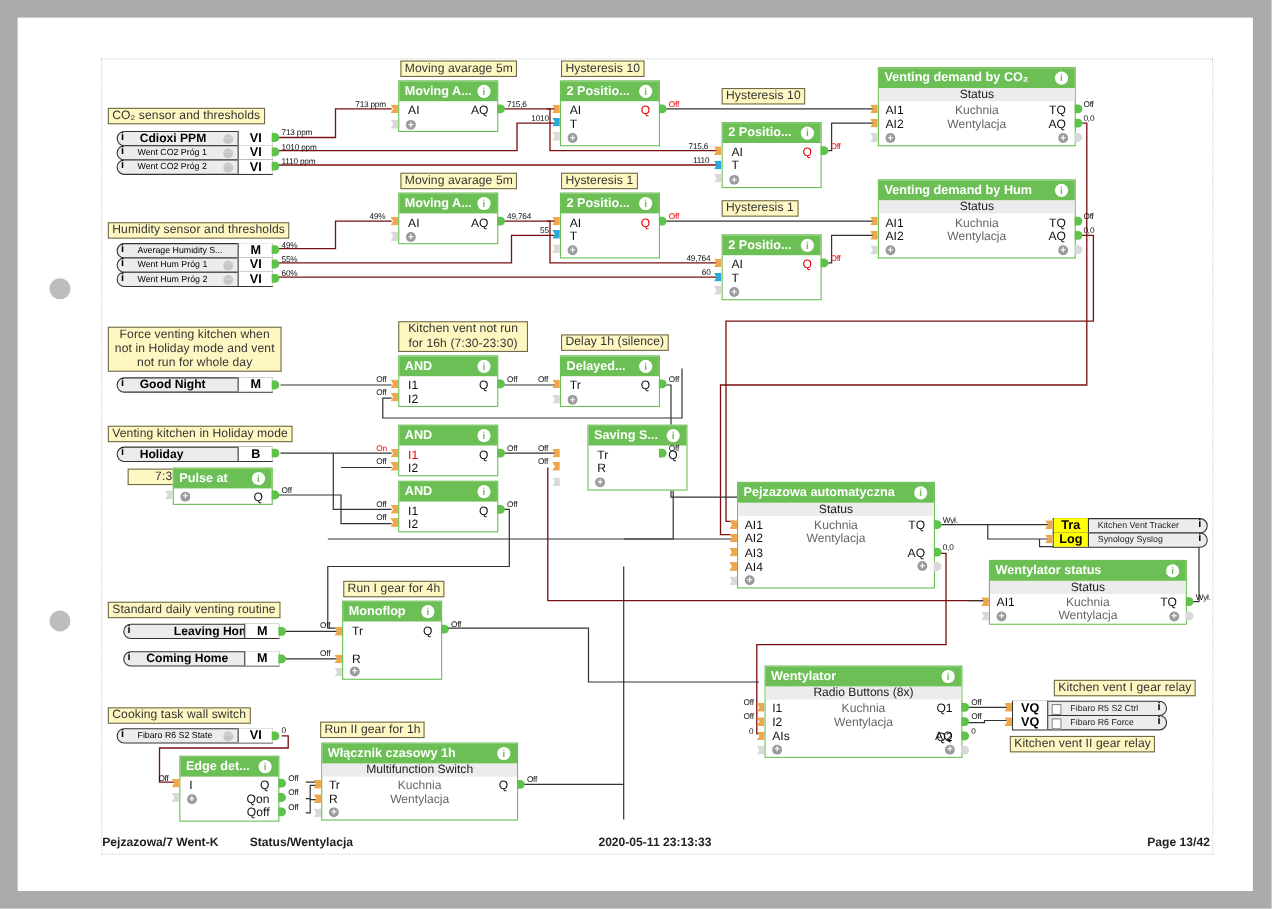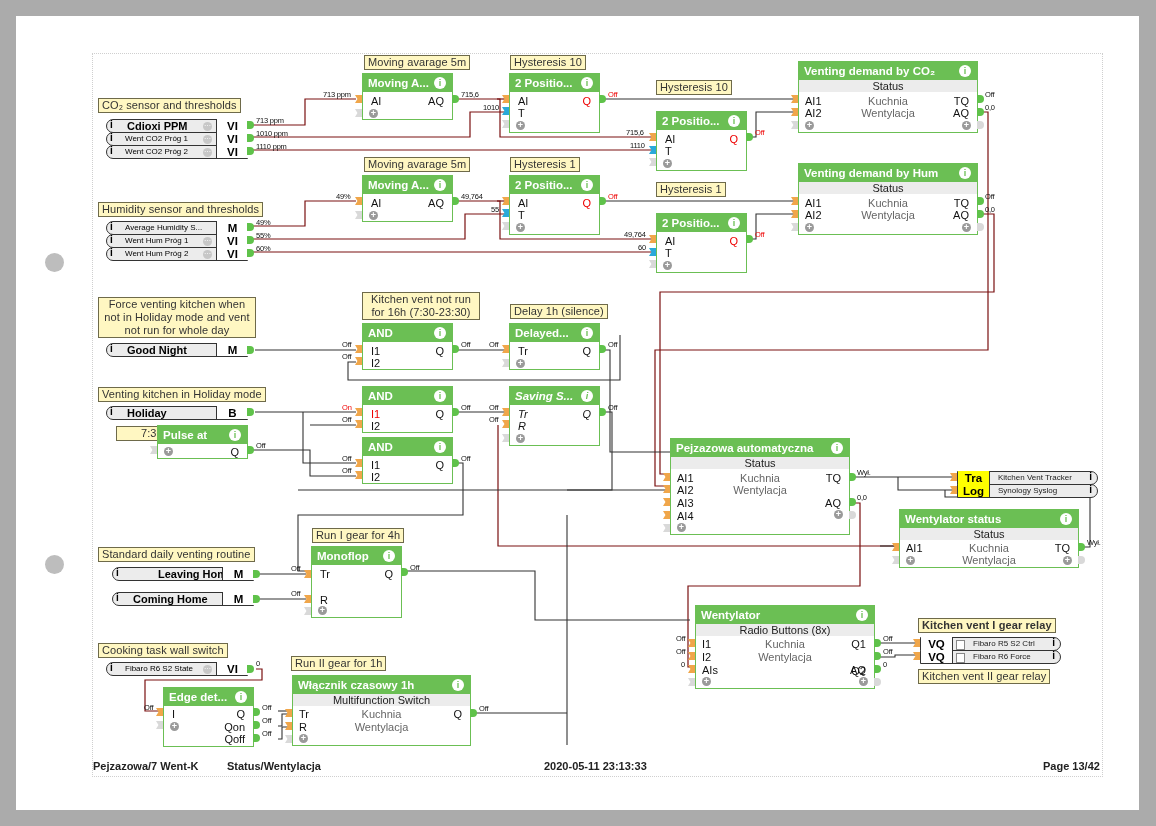--- a/index.html
+++ b/index.html
@@ -105,21 +105,21 @@
 <div class="note" style="left:656px;top:182px;">Hysteresis 1</div>
 <div class="note" style="left:98px;top:297px;width:150px;white-space:normal;">Force venting kitchen when not in Holiday mode and vent not run for whole day</div>
 <div class="note" style="left:362px;top:292px;width:110px;white-space:normal;">Kitchen vent not run for 16h (7:30-23:30)</div>
 <div class="note" style="left:510px;top:304px;">Delay 1h (silence)</div>
 <div class="note" style="left:98px;top:387px;">Venting kitchen in Holiday mode</div>
 <div class="note" style="left:116px;top:426px;padding-left:24px;">7:30</div>
 <div class="note" style="left:98px;top:547px;">Standard daily venting routine</div>
 <div class="note" style="left:312px;top:528px;">Run I gear for 4h</div>
 <div class="note" style="left:98px;top:643px;">Cooking task wall switch</div>
 <div class="note" style="left:291px;top:656px;">Run II gear for 1h</div>
-<div class="note" style="left:918px;top:618px;font-weight:bold;">Kitchen vent I gear relay</div>
+<div class="note" style="left:958px;top:618px;">Kitchen vent I gear relay</div>
 <div class="note" style="left:918px;top:669px;">Kitchen vent II gear relay</div>
 
 <div class="io" style="left:106px;top:119px;width:140px;">
   <span class="ii">i</span>
   <span class="nm" style="font-weight:bold;font-size:11px;left:20px;">Cdioxi PPM</span>
   <span class="dots" style="left:96px;">···</span>
   <span class="ty" style="left:109px;width:31px;">VI</span>
 </div>
 <div class="pin-out" style="left:247px;top:121px;"></div>
 <div class="lbl" style="left:256px;top:117px;">713 ppm</div>
@@ -360,21 +360,21 @@
   <div class="row" style="left:8px;top:33px;">I2</div>
   <div class="row" style="right:8px;top:21px;">Q</div>
 </div>
 <div class="pin-in" style="left:355px;top:408px;"></div>
 <div class="pin-in" style="left:355px;top:420px;"></div>
 <div class="pin-out" style="left:452px;top:408px;"></div>
 <div class="lbl red" style="left:342px;top:404px;">On</div>
 <div class="lbl" style="left:342px;top:416px;">Off</div>
 <div class="lbl" style="left:461px;top:404px;">Off</div>
 
-<div class="blk" style="left:509px;top:386px;width:89px;height:58px;font-style:italic;">
+<div class="blk" style="left:534px;top:386px;width:89px;height:58px;">
   <div class="hd"><span>Saving S...</span><span class="i">i</span></div>
   <div class="row" style="left:8px;top:21px;">Tr</div>
   <div class="row" style="left:8px;top:33px;">R</div>
   <div class="row" style="right:8px;top:21px;">Q</div>
   <div class="plus" style="left:6px;top:47px;">+</div>
 </div>
 <div class="pin-in" style="left:502px;top:408px;"></div>
 <div class="pin-in" style="left:502px;top:420px;"></div>
 <div class="pin-in gray" style="left:502px;top:434px;"></div>
 <div class="pin-out" style="left:599px;top:408px;"></div>

